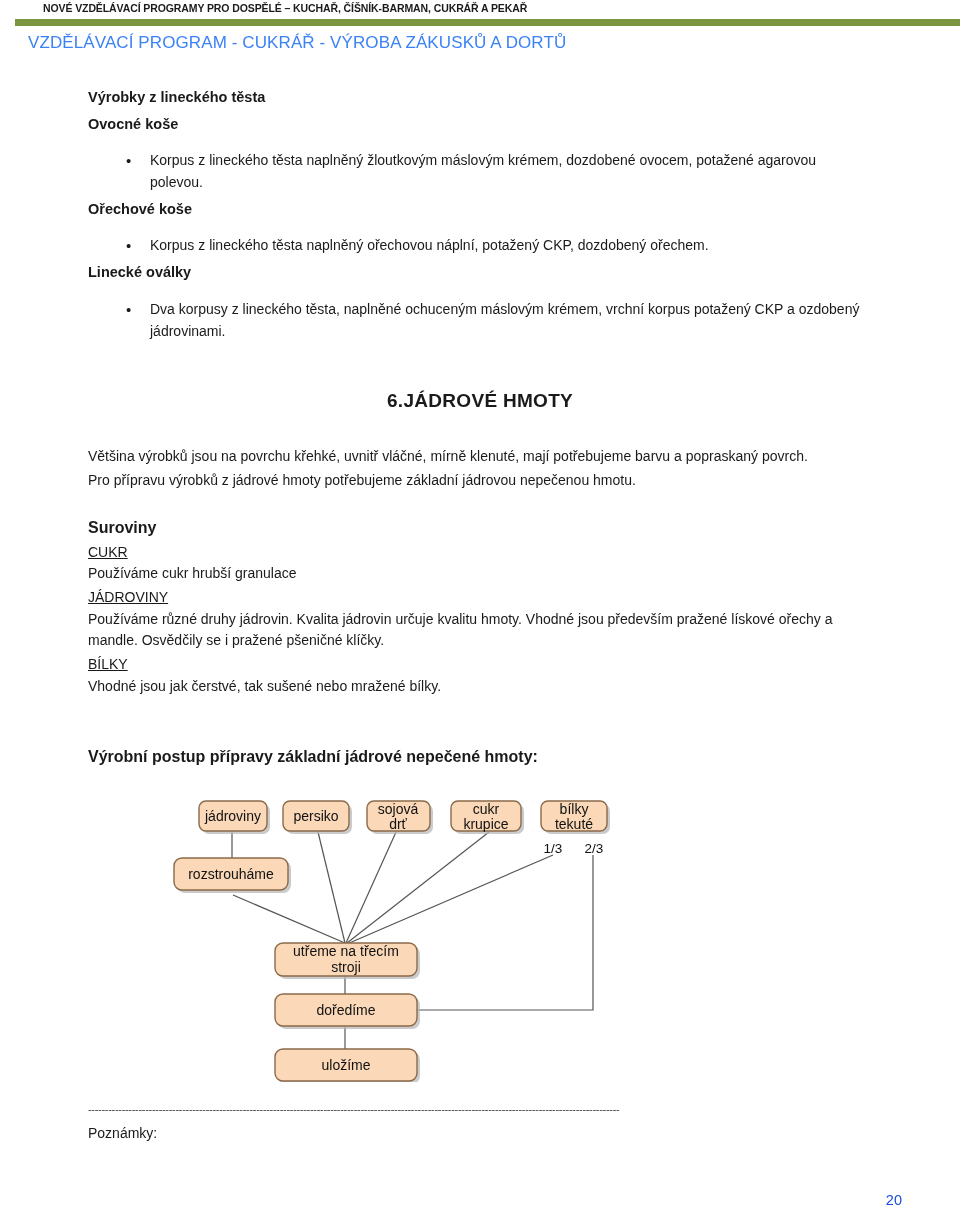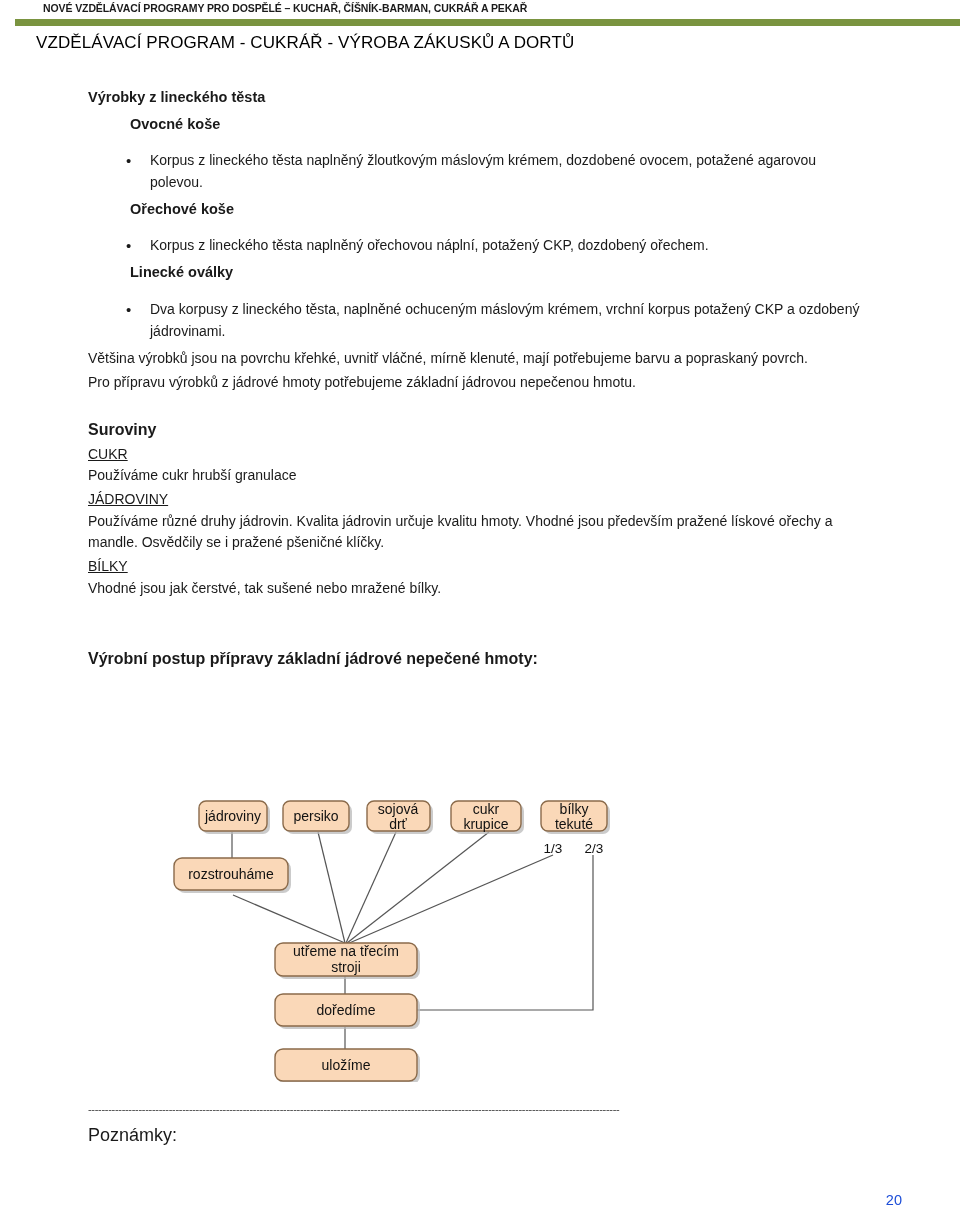--- a/index.html
+++ b/index.html
@@ -45,39 +45,38 @@
 
   
   .doc-title {
     position: absolute;
     left: 28px;
     top: 33px;
     font-size: 17px;
     font-weight: normal;
     letter-spacing: 0.1px;
     white-space: nowrap;
-    color: #000000;
-    margin-left: 8px;
+    color: #3b82f6;
   }
 
   
   .content {
     position: absolute;
     left: 88px;
     top: 88px;
     width: 784px;
   }
 
   .h-bold {
     font-size: 14.5px;
     font-weight: bold;
     margin: 0 0 7px 0;
     line-height: 1.35;
   }
-  .h-bold.tight { margin-bottom: 4px; margin-left: 42px; }
+  .h-bold.tight { margin-bottom: 4px; }
 
   .para {
     font-size: 14px;
     line-height: 1.55;
     margin: 0 0 2px 0;
     text-align: left;
   }
 
   ul.bullets {
     list-style: none;
@@ -176,21 +175,21 @@
     line-height: 11px;
     color: #444;
     letter-spacing: -0.3px;
     white-space: nowrap;
     overflow: hidden;
     width: 790px;
     height: 13px;
     font-family: "Liberation Sans", sans-serif;
   }
   .notes-label {
-    font-size: 18px;
+    font-size: 14px;
     margin-top: 8px;
     color: #1a1a1a;
   }
   .page-num {
     position: absolute;
     right: 58px;
     top: 1192px;
     font-size: 14.5px;
     color: #1d4ed8;
   }
@@ -217,20 +216,21 @@
   <div class="h-bold tight">Ořechové koše</div>
   <ul class="bullets">
     <li>Korpus z lineckého těsta naplněný ořechovou náplní, potažený CKP, dozdobený ořechem.</li>
   </ul>
 
   <div class="h-bold tight">Linecké oválky</div>
   <ul class="bullets">
     <li>Dva korpusy z lineckého těsta, naplněné ochuceným máslovým krémem, vrchní korpus potažený CKP a ozdobený jádrovinami.</li>
   </ul>
 
+  <div class="section-head">6.JÁDROVÉ HMOTY</div>
 
   <div class="para">Většina výrobků jsou na povrchu křehké, uvnitř vláčné, mírně klenuté, mají potřebujeme barvu a popraskaný povrch.</div>
   <div class="para">Pro přípravu výrobků z jádrové hmoty potřebujeme základní jádrovou nepečenou hmotu.</div>
 
   <div class="block-gap"></div>
 
   <div class="sub-label">Suroviny</div>
 
   <div class="underlined">CUKR</div>
   <div class="para">Používáme cukr hrubší granulace</div>

